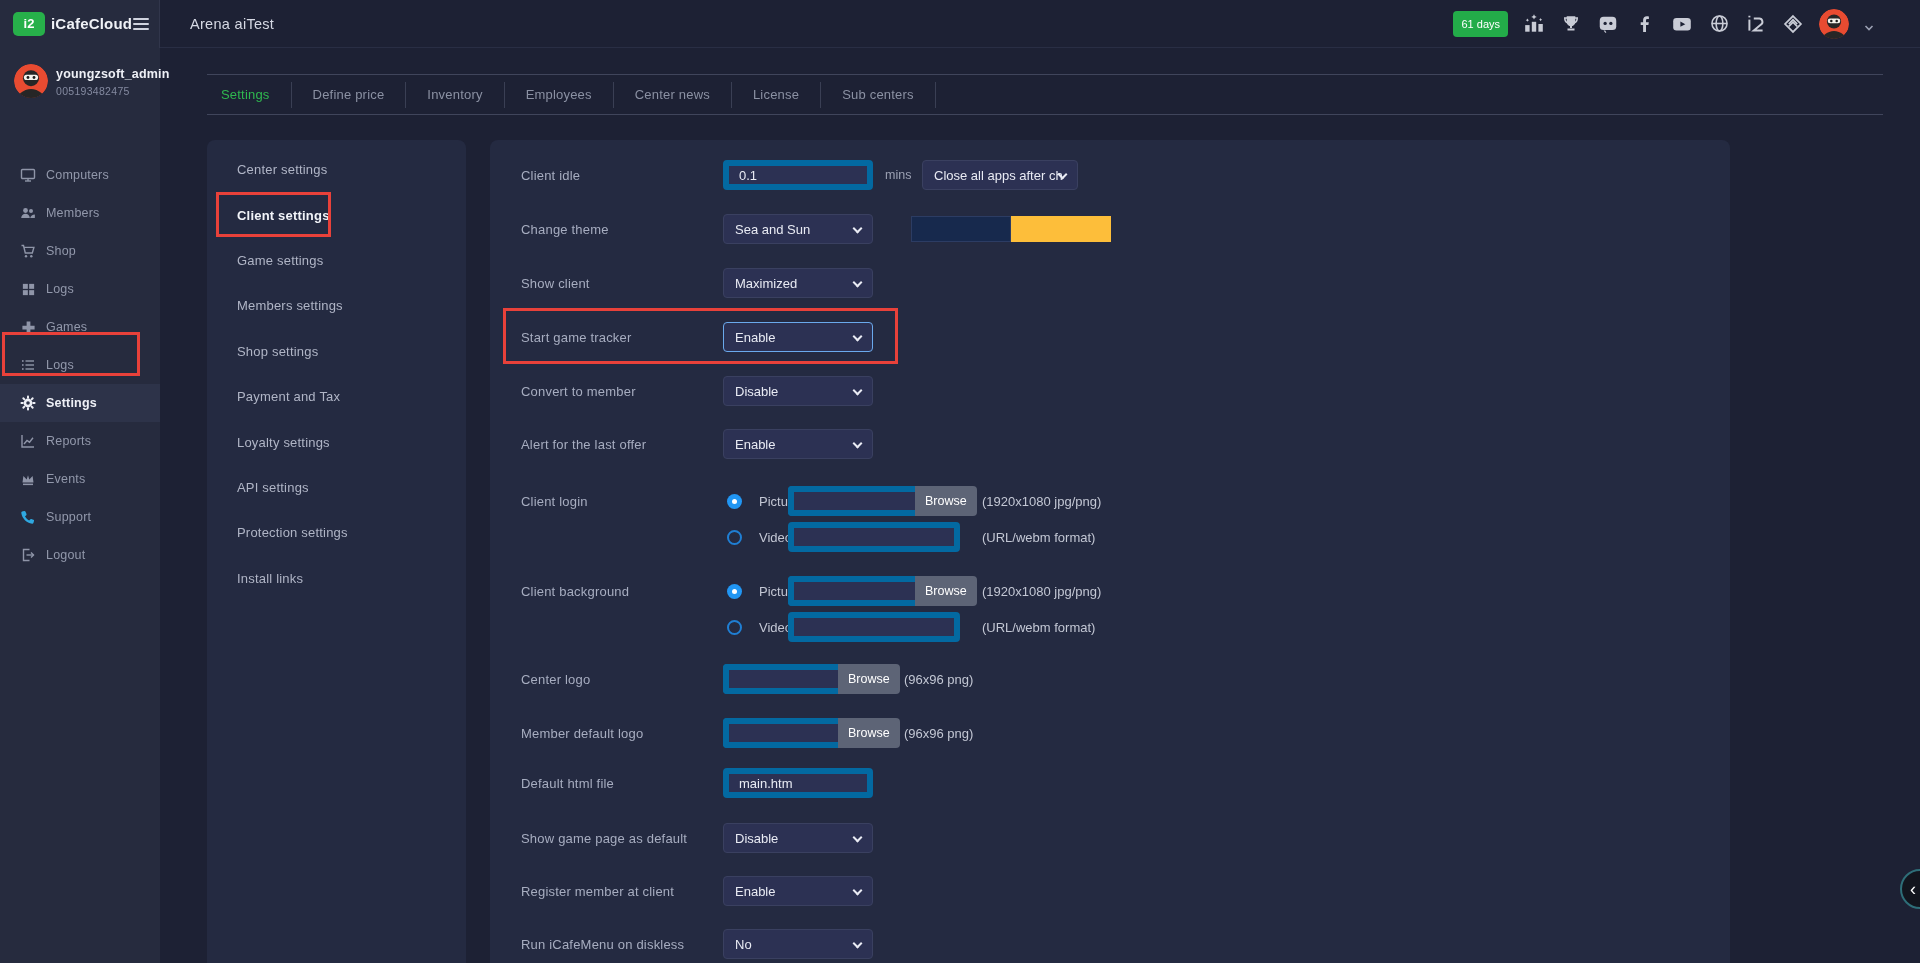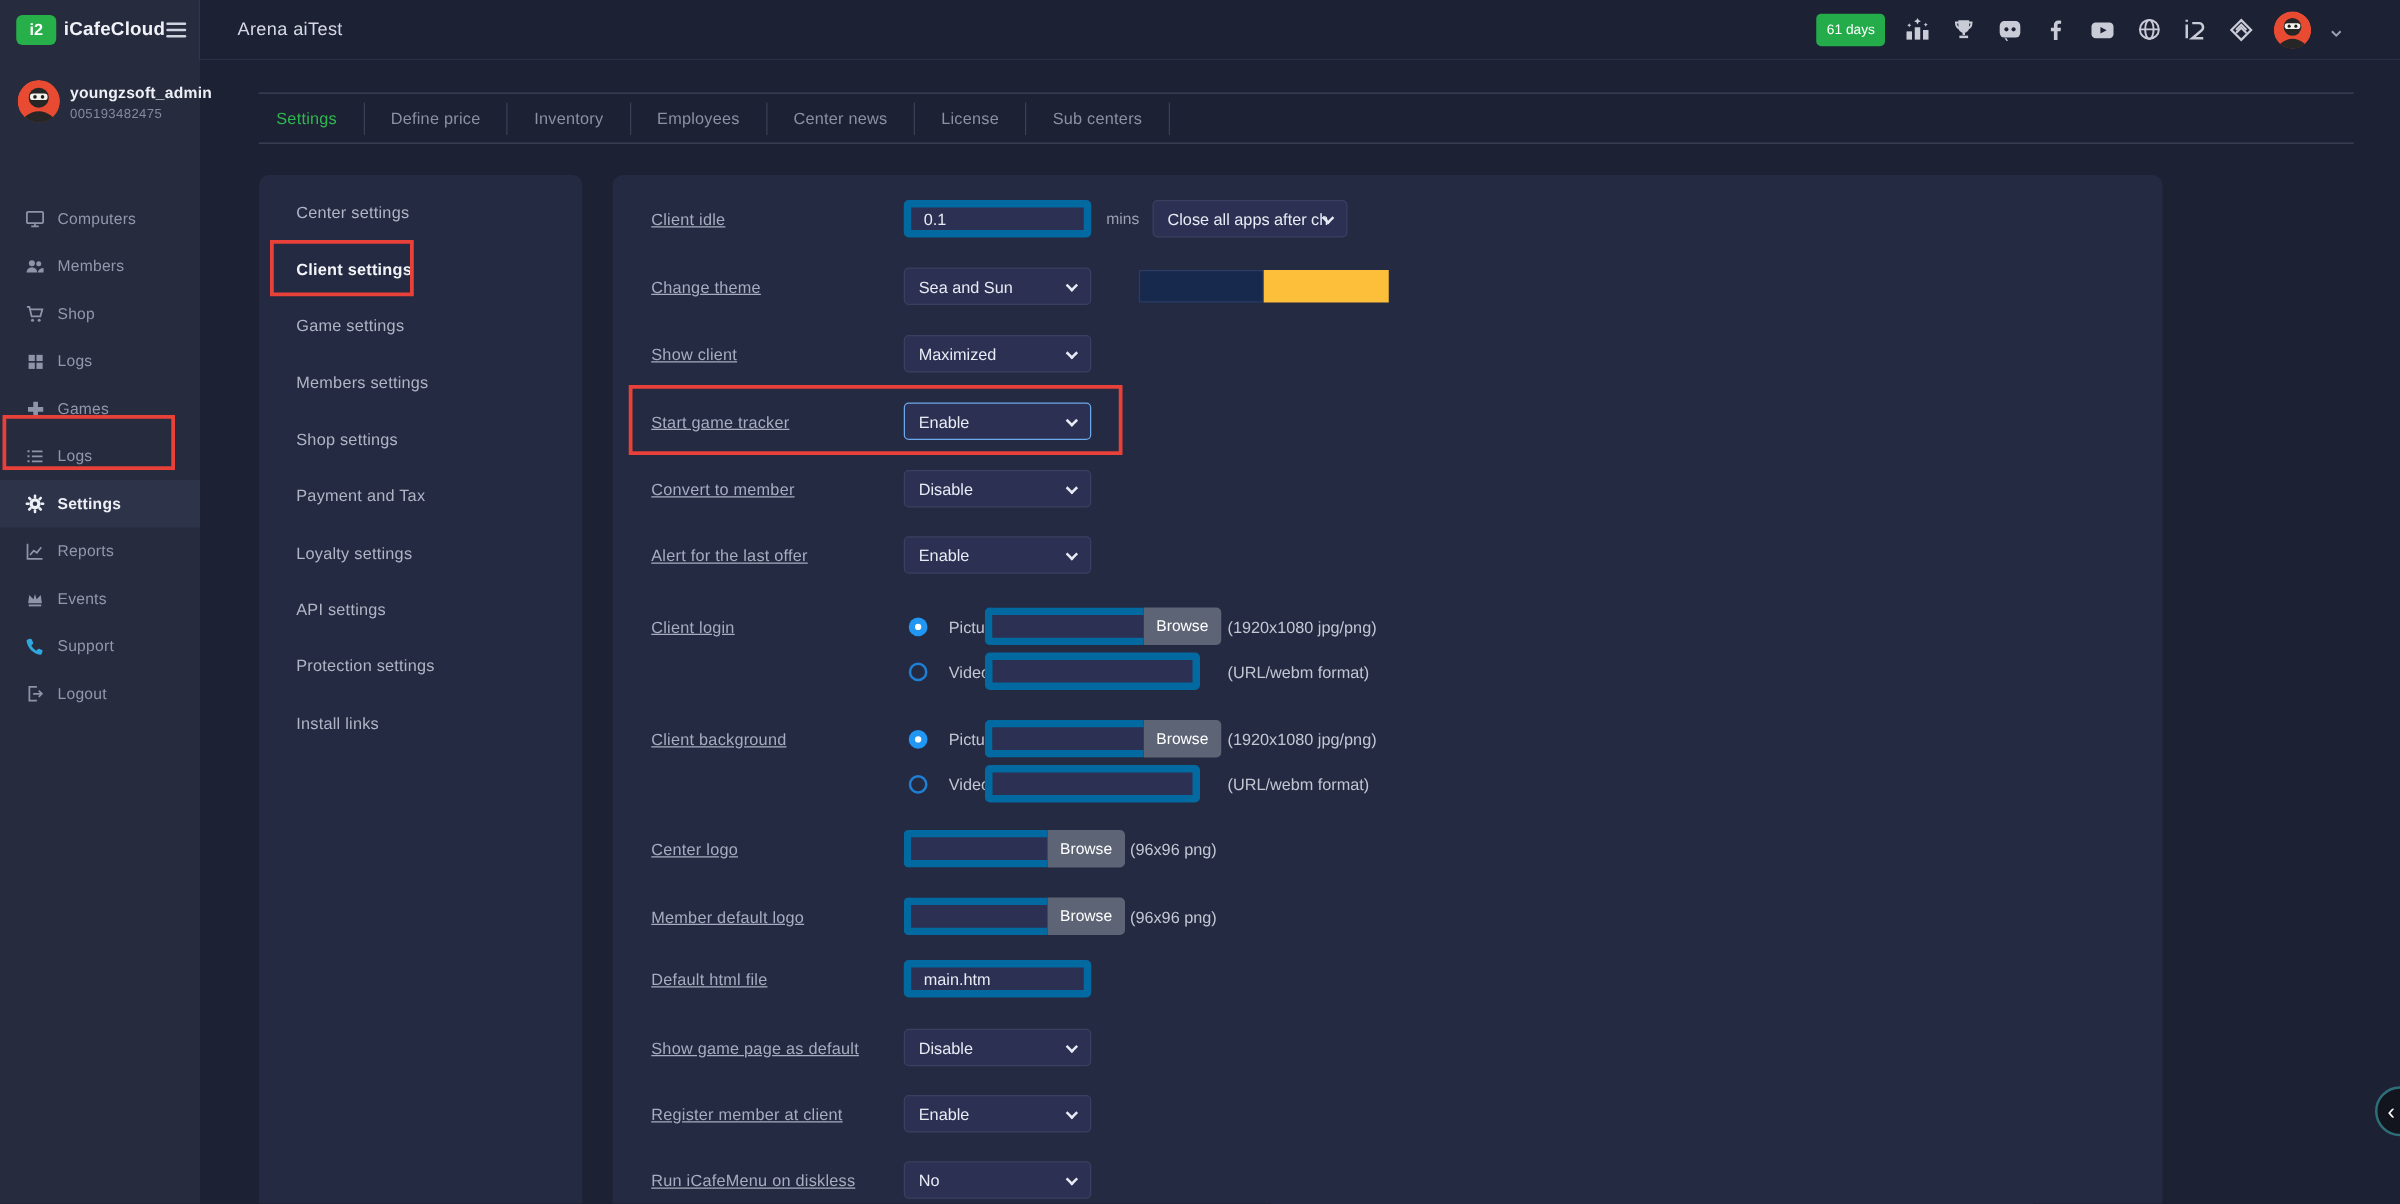--- a/index.html
+++ b/index.html
@@ -51,21 +51,21 @@
   
   .submenu-panel { position:absolute; left:207px; top:140px; width:259px; height:823px;
     background:#242a41; border-radius:8px 8px 0 0; padding-top:7px; }
   .submenu-item { height:45.4px; display:flex; align-items:center; padding-left:30px;
     color:#b0b5c6; font-size:13px; cursor:pointer; letter-spacing:.2px; }
   .submenu-item.active { color:#f2f4f9; font-weight:bold; }
 
   .form-panel { position:absolute; left:490px; top:140px; width:1240px; height:823px;
     background:#242a41; border-radius:8px 8px 0 0; }
   .frow { position:absolute; height:30px; display:flex; align-items:center; }
-  .flabel { position:absolute; left:31px; color:#a7adc0; font-size:13px; letter-spacing:.2px;text-decoration:underline; }
+  .flabel { position:absolute; left:31px; color:#a7adc0; font-size:13px; letter-spacing:.2px; }
   .ctrl { position:absolute; height:30px; }
 
   .select { background:#2c3153; border:1px solid #3a4060; border-radius:4px; color:#e9ebf4;
     font-size:13px; display:flex; align-items:center; padding:0 26px 0 11px; cursor:pointer;
     position:relative; white-space:nowrap; overflow:hidden; }
   .select .chev { position:absolute; right:11px; top:10px; width:7px; height:7px;
     border-right:2px solid #e9ebf4; border-bottom:2px solid #e9ebf4; transform:rotate(45deg); }
   .select.focused { border:1px solid #6aa9ec; }
 
   .tinput { background:#2c3153; border:6px solid #0369a1; border-radius:4px; color:#e9ebf4;

